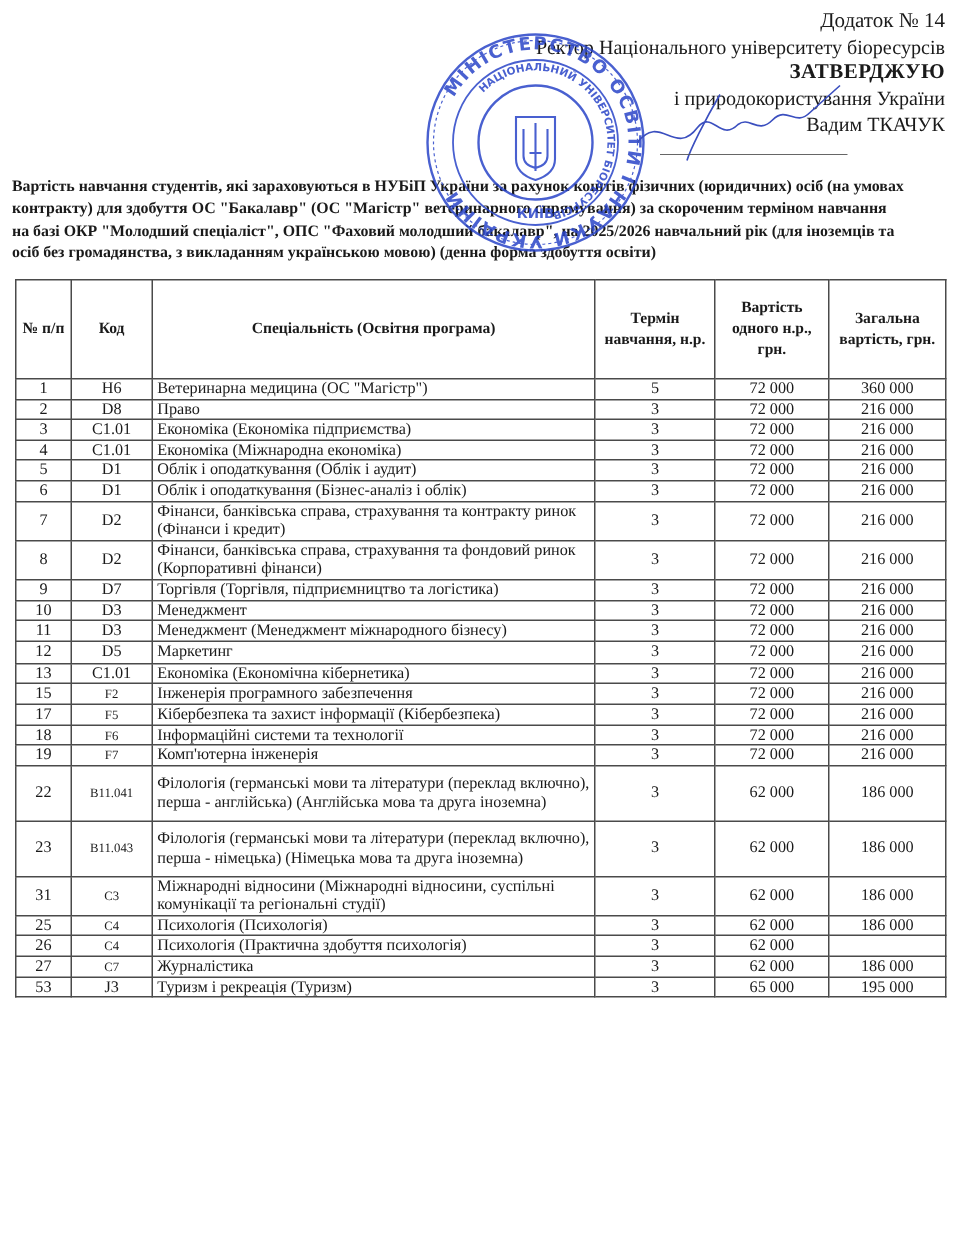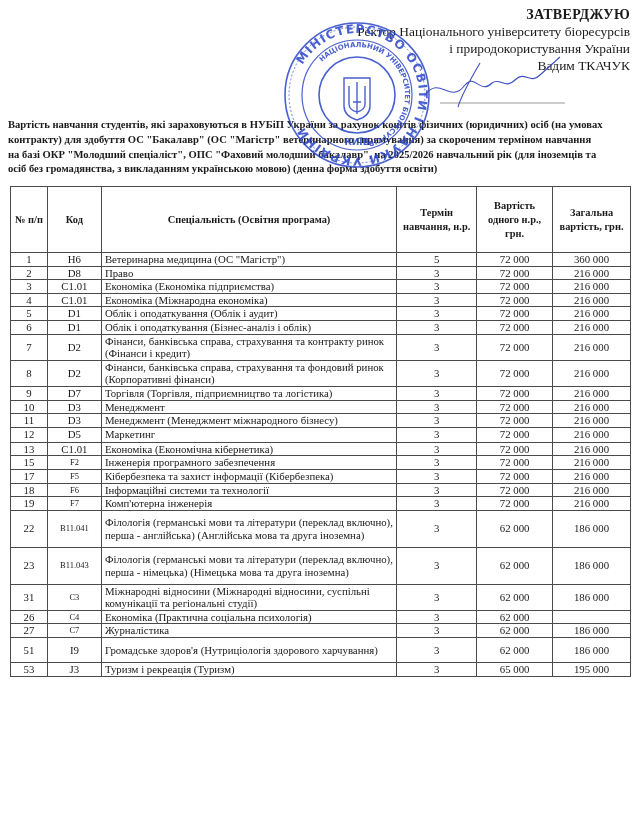--- a/index.html
+++ b/index.html
@@ -96,22 +96,23 @@
     col.c-total { width: 78px; }
     tr.r1 td { height: 11px; }
     tr.r2 td { height: 24px; }
     tr.r3 td { height: 36px; }
     tr.r12 td { height: 14px; }
   </style>
 </head>
 <body>
 
 <div class="approval">
+  <span class="line appendix">Додаток № 14</span>
+  <span class="line">Ректор Національного університету біоресурсів</span>
   <span class="line approve">ЗАТВЕРДЖУЮ</span>
-  <span class="line">Ректор Національного університету біоресурсів</span>
   <span class="line">і природокористування України</span>
   <span class="line">Вадим ТКАЧУК</span>
 </div>
 
 <svg class="stamp" viewBox="0 0 150 150">
   <defs>
     <path id="outerArc" d="M 75 75 m -62 0 a 62 62 0 1 1 124 0 a 62 62 0 1 1 -124 0"></path>
     <path id="innerArc" d="M 75 75 m -48 0 a 48 48 0 1 1 96 0 a 48 48 0 1 1 -96 0"></path>
   </defs>
   <g fill="none" stroke="#2a45c8">
@@ -319,43 +320,43 @@
       </tr>
       <tr class="r2">
         <td class="num">31</td>
         <td class="code small">C3</td>
         <td class="spec">Міжнародні відносини (Міжнародні відносини, суспільні комунікації та регіональні студії)</td>
         <td class="term">3</td>
         <td class="price">62 000</td>
         <td class="total">186 000</td>
       </tr>
       <tr class="r1">
+        <td class="num">25</td>
+        <td class="code small">C4</td>
+        <td class="spec">Психологія (Психологія)</td>
+        <td class="term">3</td>
+        <td class="price">62 000</td>
+        <td class="total">186 000</td>
+      </tr>
+      <tr class="r1">
         <td class="num">26</td>
         <td class="code small">C4</td>
-        <td class="spec">Економіка (Практична соціальна психологія)</td>
+        <td class="spec">Психологія (Практична здобуття психологія)</td>
         <td class="term">3</td>
         <td class="price">62 000</td>
         <td class="total"></td>
       </tr>
       <tr class="r1">
         <td class="num">27</td>
         <td class="code small">C7</td>
         <td class="spec">Журналістика</td>
         <td class="term">3</td>
         <td class="price">62 000</td>
         <td class="total">186 000</td>
       </tr>
-      <tr class="r2">
-        <td class="num">51</td>
-        <td class="code">I9</td>
-        <td class="spec">Громадське здоров'я (Нутриціологія здорового харчування)</td>
-        <td class="term">3</td>
-        <td class="price">62 000</td>
-        <td class="total">186 000</td>
-      </tr>
       <tr class="r1">
         <td class="num">53</td>
         <td class="code">J3</td>
         <td class="spec">Туризм і рекреація (Туризм)</td>
         <td class="term">3</td>
         <td class="price">65 000</td>
         <td class="total">195 000</td>
       </tr>
     </tbody>
 </table>

